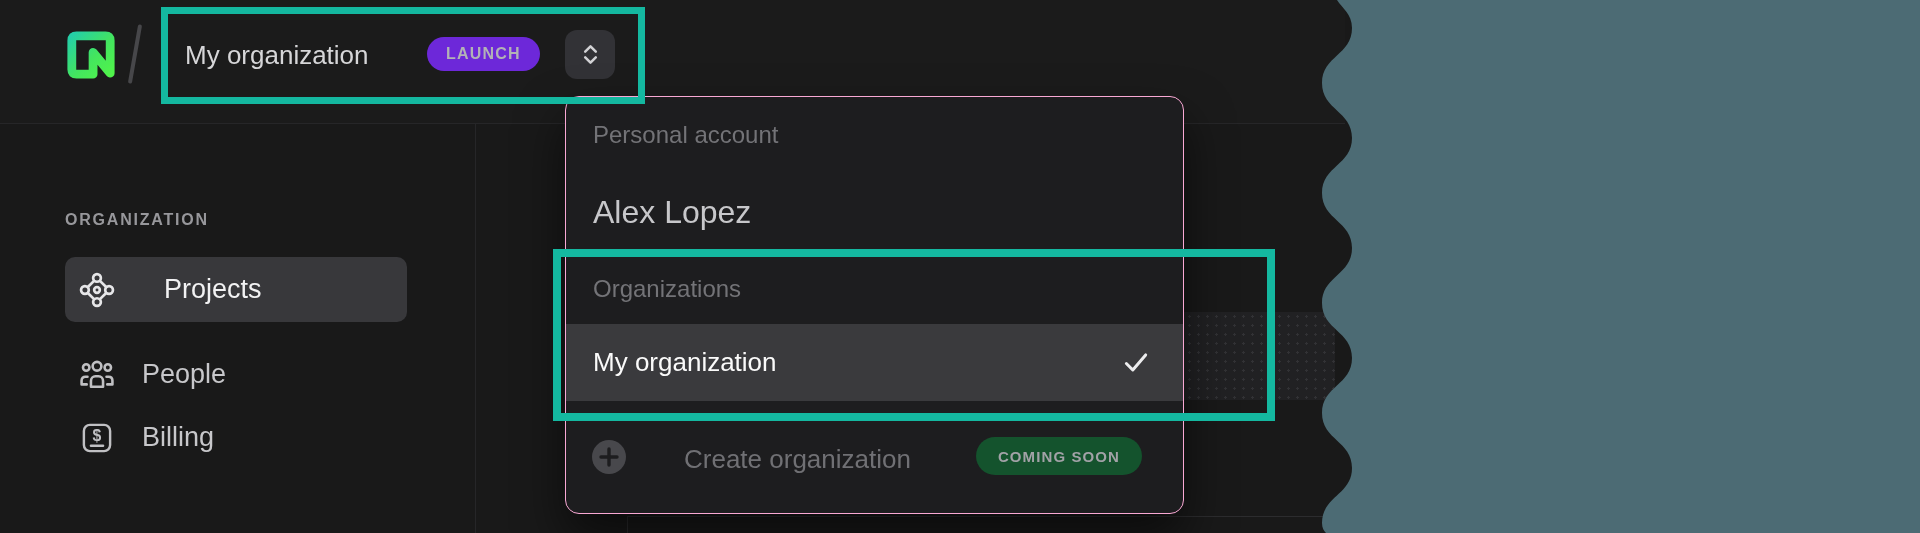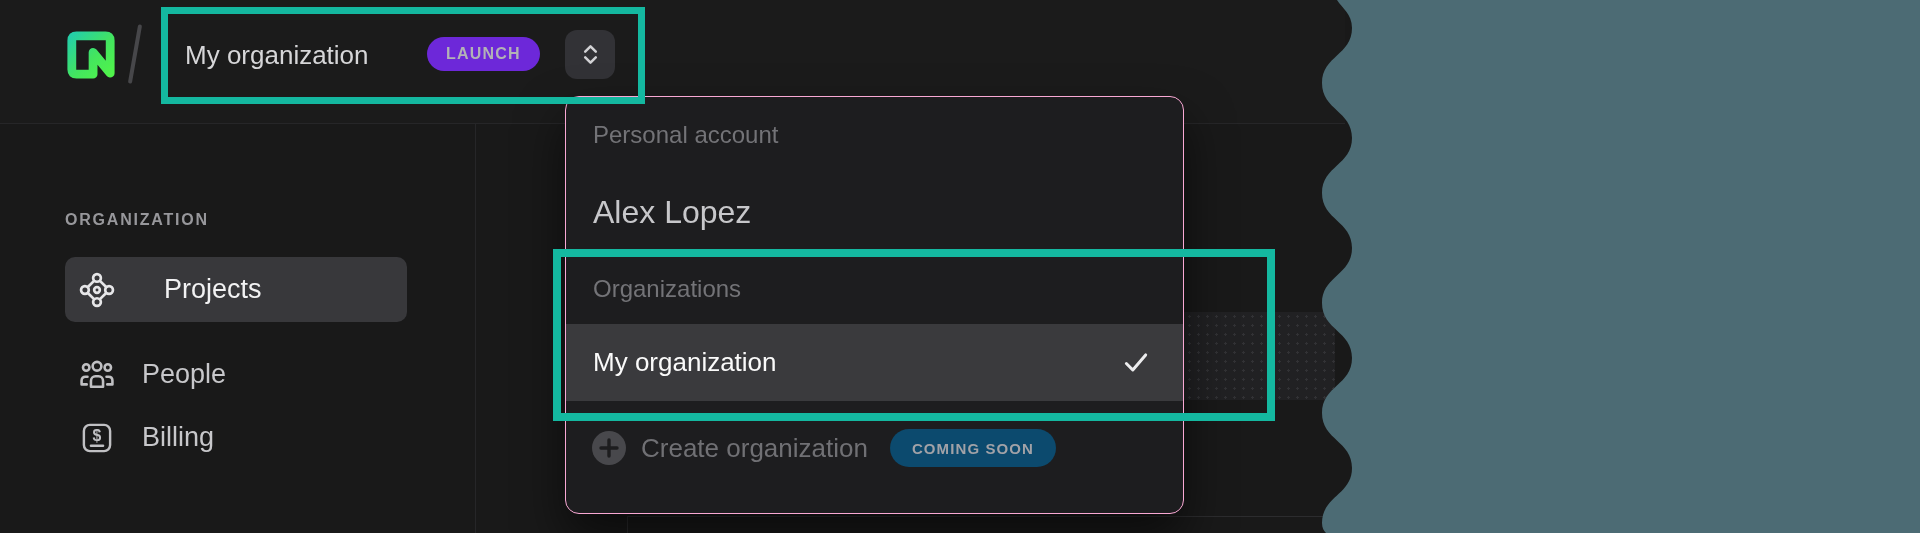--- a/index.html
+++ b/index.html
@@ -45,23 +45,23 @@
   
   #dropdown{left:565px;top:96px;width:619px;height:418px;background:#1d1d1f;
       border:1px solid #f9a8d4;border-radius:14px;box-sizing:border-box;
       box-shadow:0 24px 48px rgba(0,0,0,.55);z-index:5;overflow:hidden;}
   .ddSection{position:absolute;left:27px;font-size:24px;color:#737377;}
   #ddPersonalLabel{top:24px;} #ddOrgsLabel{top:178px;}
   .ddItem{position:absolute;left:0;width:100%;box-sizing:border-box;}
   #ddAlex{top:92px;height:46px;line-height:46px;padding-left:27px;font-size:32px;color:#c7c7ca;}
   #ddMyOrg{top:227px;height:77px;background:#3a3a3d;display:flex;align-items:center;
       padding:0 32px 0 27px;font-size:26px;color:#fafafa;justify-content:space-between;}
-  #ddCreate{top:324px;height:54px;display:flex;align-items:center;padding-left:25px;}
+  #ddCreate{top:324px;height:54px;display:flex;align-items:flex-end;padding-left:25px;gap:43px;}
   #ddCreate .clabel{margin-left:14px;font-size:26px;color:#707074;}
-  #comingSoon{margin-left:22px;height:38px;border-radius:19px;background:#0c4a6e;color:#a2a2a7;
+  #comingSoon{margin-left:22px;height:38px;border-radius:19px;background:#14532d;color:#a2a2a7;
       font-size:15px;font-weight:700;letter-spacing:1.1px;padding:0 22px;
       display:flex;align-items:center;}
 
   
   .annot{border-style:solid;border-color:#14b8a0;z-index:20;box-sizing:border-box;}
   #annot1{left:161px;top:7px;width:484px;height:97px;border-width:7px;}
   #annot2{left:553px;top:249px;width:722px;height:172px;border-width:8px;}
 
   
   #tealWave{left:1290px;top:0;width:630px;height:533px;z-index:15;}

